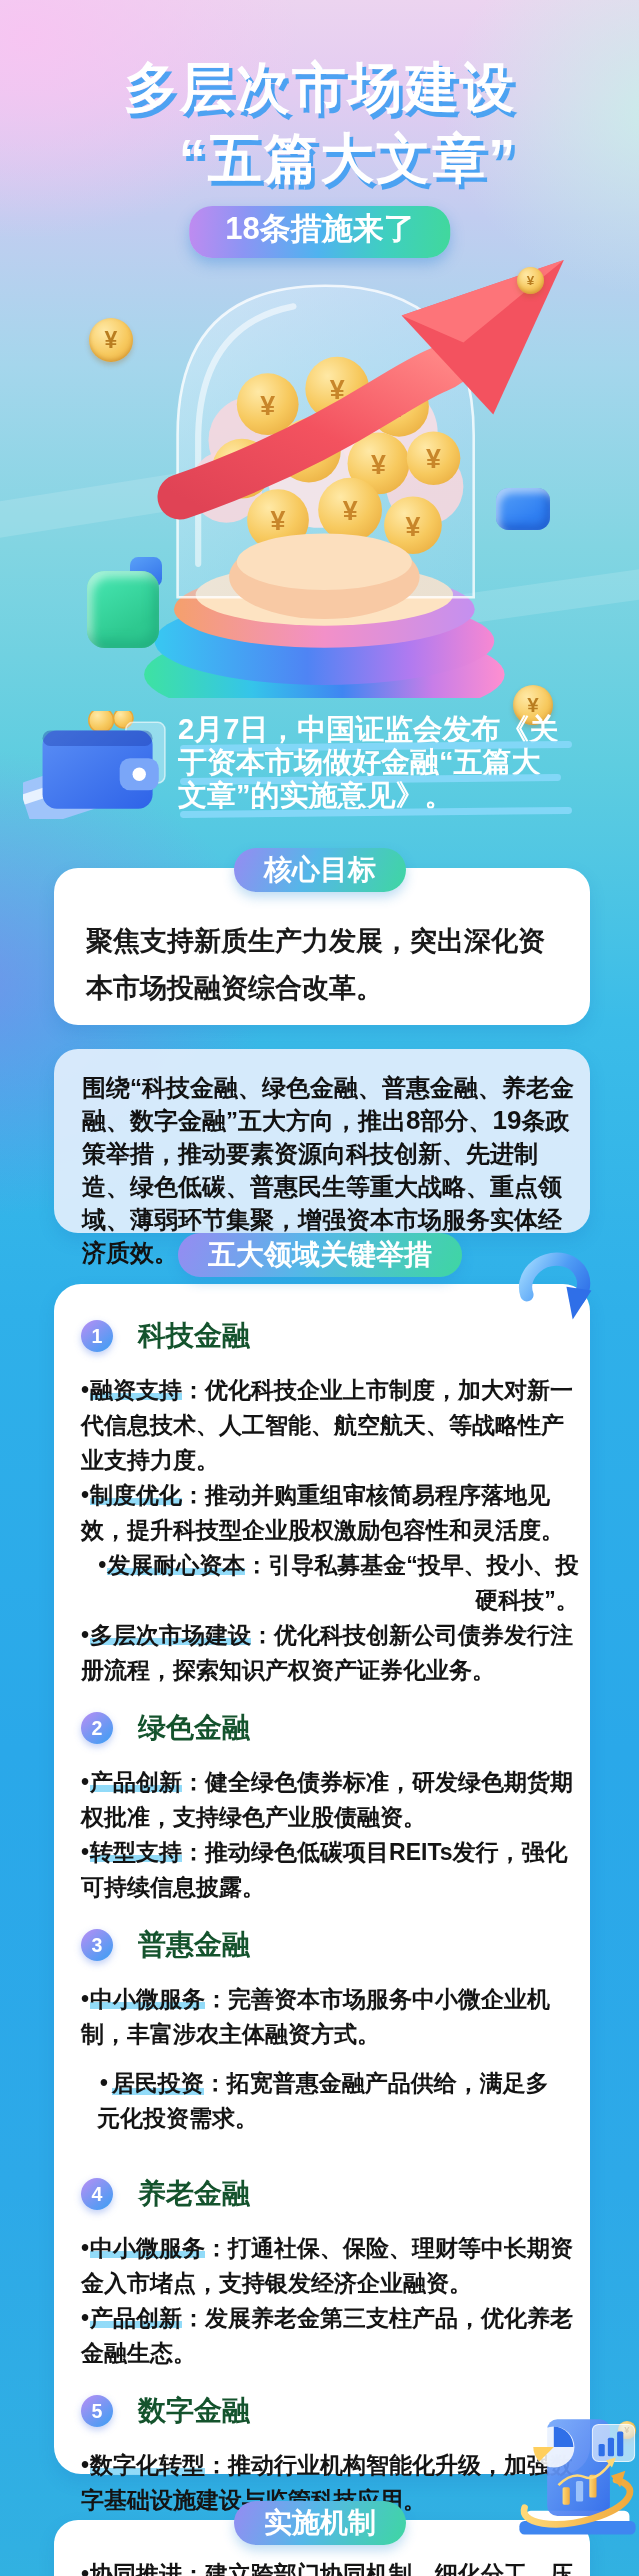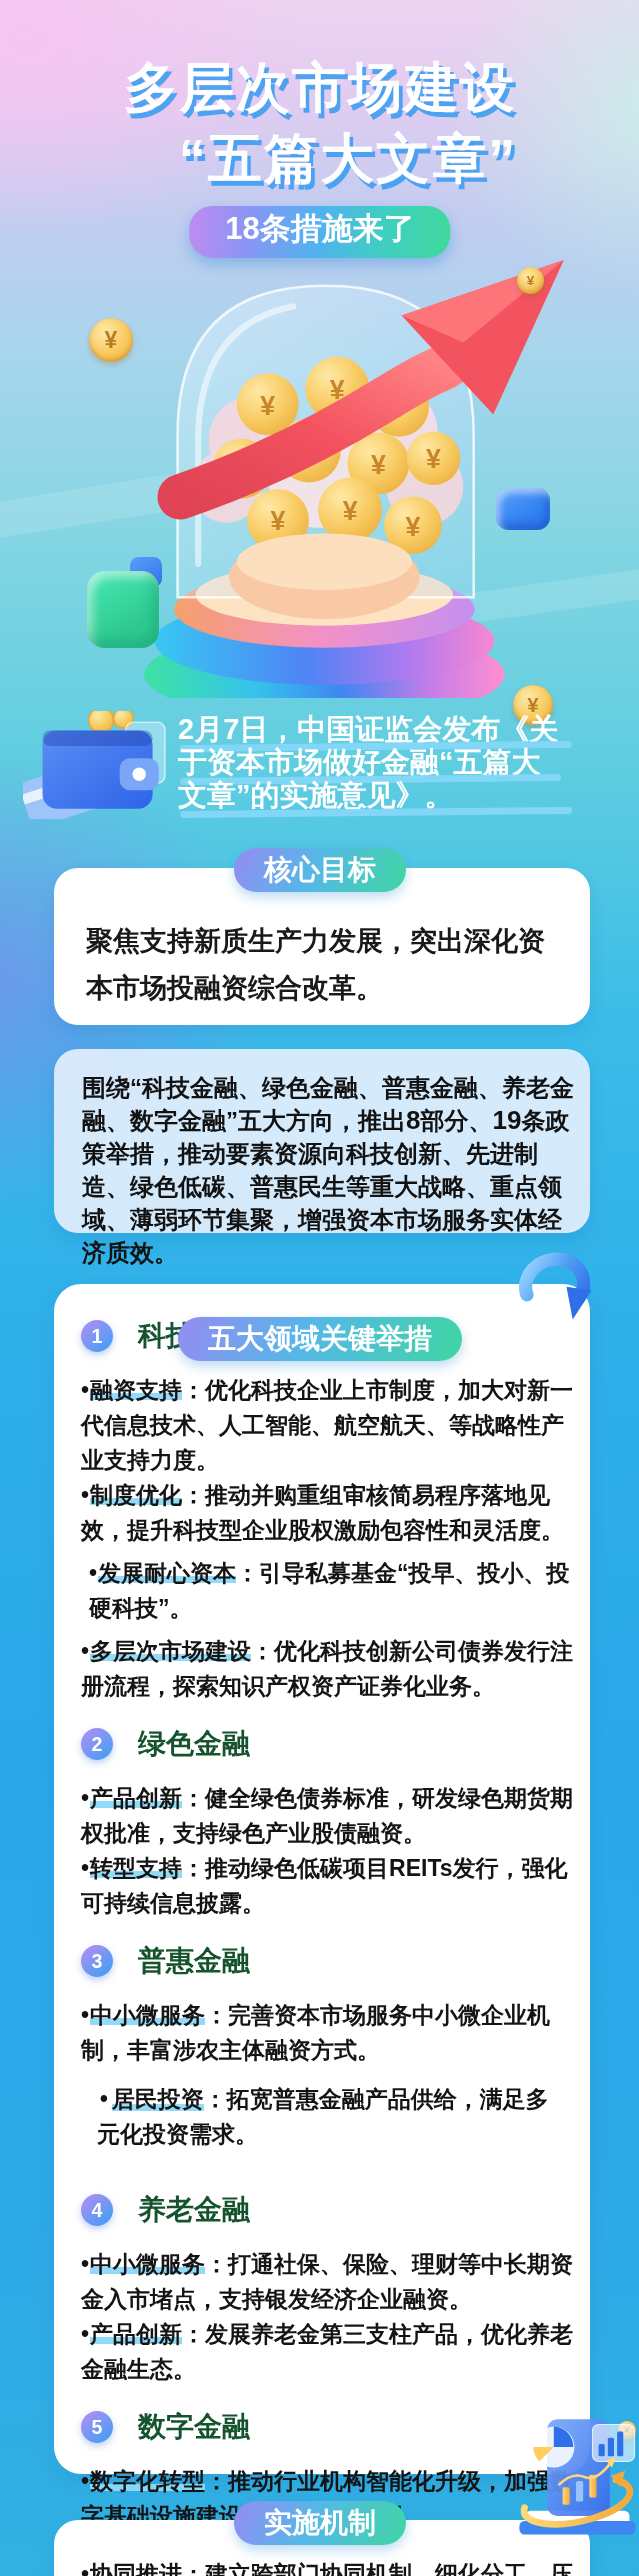--- a/index.html
+++ b/index.html
@@ -217,21 +217,21 @@
 
   <div class="pill" style="top:848px;">核心目标</div>
   <div class="card card-goal">
     <div class="ctext">聚焦支持新质生产力发展，突出深化资本市场投融资综合改革。</div>
   </div>
 
   <div class="card card-overview">
     <div class="ctext"><span>围绕“科技金融、绿色金融、普惠金融、养老金融、数字金融”五大方向，推出</span><span class="bnum">8</span><span>部分、</span><span class="bnum">19</span><span>条政策举措，推动要素资源向科技创新、先进制造、绿色低碳、普惠民生等重大战略、重点领域、薄弱环节集聚，增强资本市场服务实体经济质效。</span></div>
   </div>
 
-  <div class="pill" style="top:1317px;">五大领域关键举措</div>
+  <div class="pill" style="top:1233px;">五大领域关键举措</div>
   <svg class="svg-abs z5" style="left:510px;top:1246px;" width="90" height="80" viewBox="0 0 175 155">
     <defs>
       <linearGradient id="rg" x1="0" y1="0" x2="1" y2="1">
         <stop offset="0" stop-color="#9fd8ff"></stop>
           <stop offset="0.5" stop-color="#4f9df5"></stop>
           <stop offset="1" stop-color="#2f6fe8"></stop>
       </linearGradient>
     </defs>
     <g transform="rotate(-18 87 77)">
       <path d="M 30 77 A 57 50 0 1 1 118 118" fill="none" stroke="url(#rg)" stroke-width="26" stroke-linecap="round"></path>
@@ -240,21 +240,21 @@
   </svg>
   <div class="card card-measures">
     <div class="card-inner">
       <div class="sec-header first">
         <div class="sec-num">1</div>
         <div class="sec-title">科技金融</div>
       </div>
       <div class="bullets">
         <p style="margin:0;"><span class="dot">•</span><span class="ul">融资支持</span><span>：优化科技企业上市制度，加大对新一代信息技术、人工智能、航空航天、等战略性产业支持力度。</span></p>
         <p style="margin:0;"><span class="dot">•</span><span class="ul">制度优化</span><span>：推动并购重组审核简易程序落地见效，提升科技型企业股权激励包容性和灵活度。</span></p>
-        <p style="margin:8px;"><span class="dot">•</span><span class="ul">发展耐心资本</span><span>：引导私募基金“投早、投小、投硬科技”。</span></p>
+        <p style="margin:0;text-align:right;"><span class="dot">•</span><span class="ul">发展耐心资本</span><span>：引导私募基金“投早、投小、投硬科技”。</span></p>
         <p style="margin:0;"><span class="dot">•</span><span class="ul">多层次市场建设</span><span>：优化科技创新公司债券发行注册流程，探索知识产权资产证券化业务。</span></p>
       </div>
       <div class="sec-header next">
         <div class="sec-num">2</div>
         <div class="sec-title">绿色金融</div>
       </div>
       <div class="bullets">
         <p style="margin:0;"><span class="dot">•</span><span class="ul">产品创新</span><span>：健全绿色债券标准，研发绿色期货期权批准，支持绿色产业股债融资。</span></p>
         <p style="margin:0;"><span class="dot">•</span><span class="ul">转型支持</span><span>：推动绿色低碳项目REITs发行，强化可持续信息披露。</span></p>
       </div>

